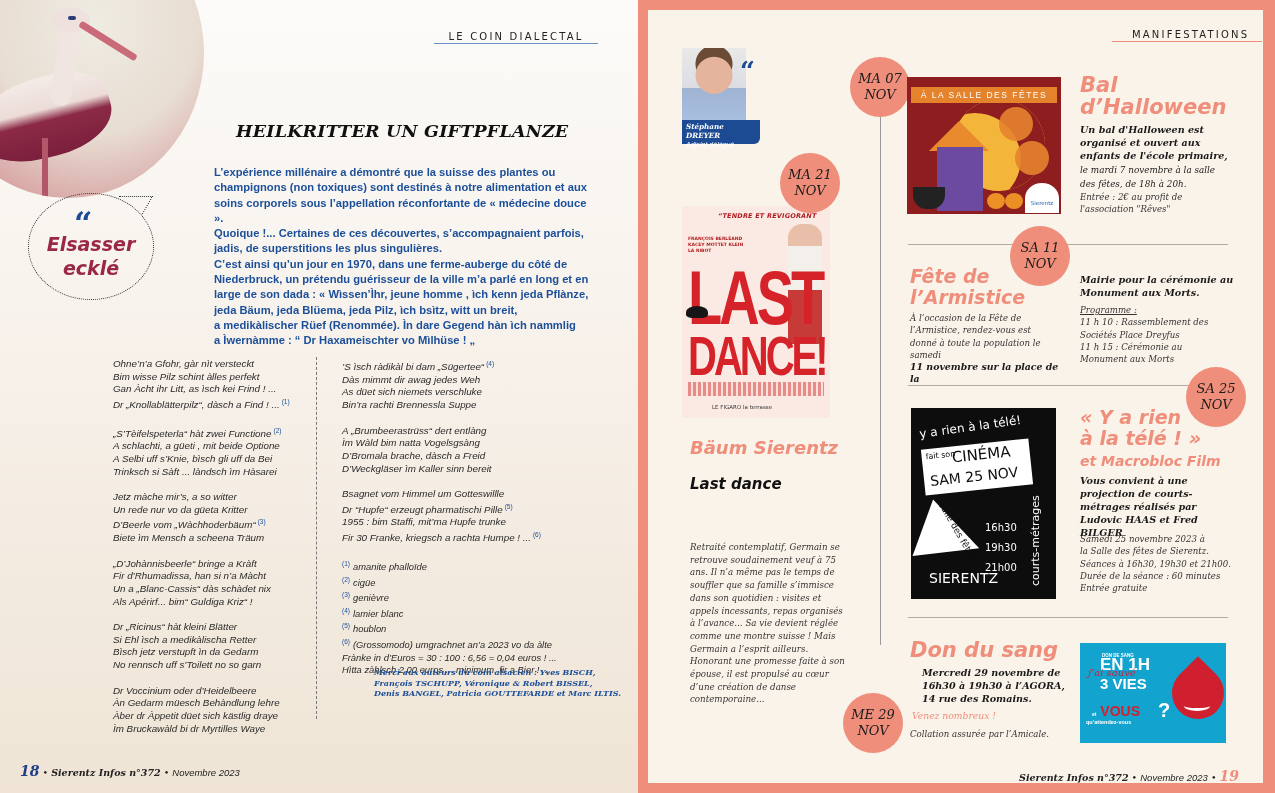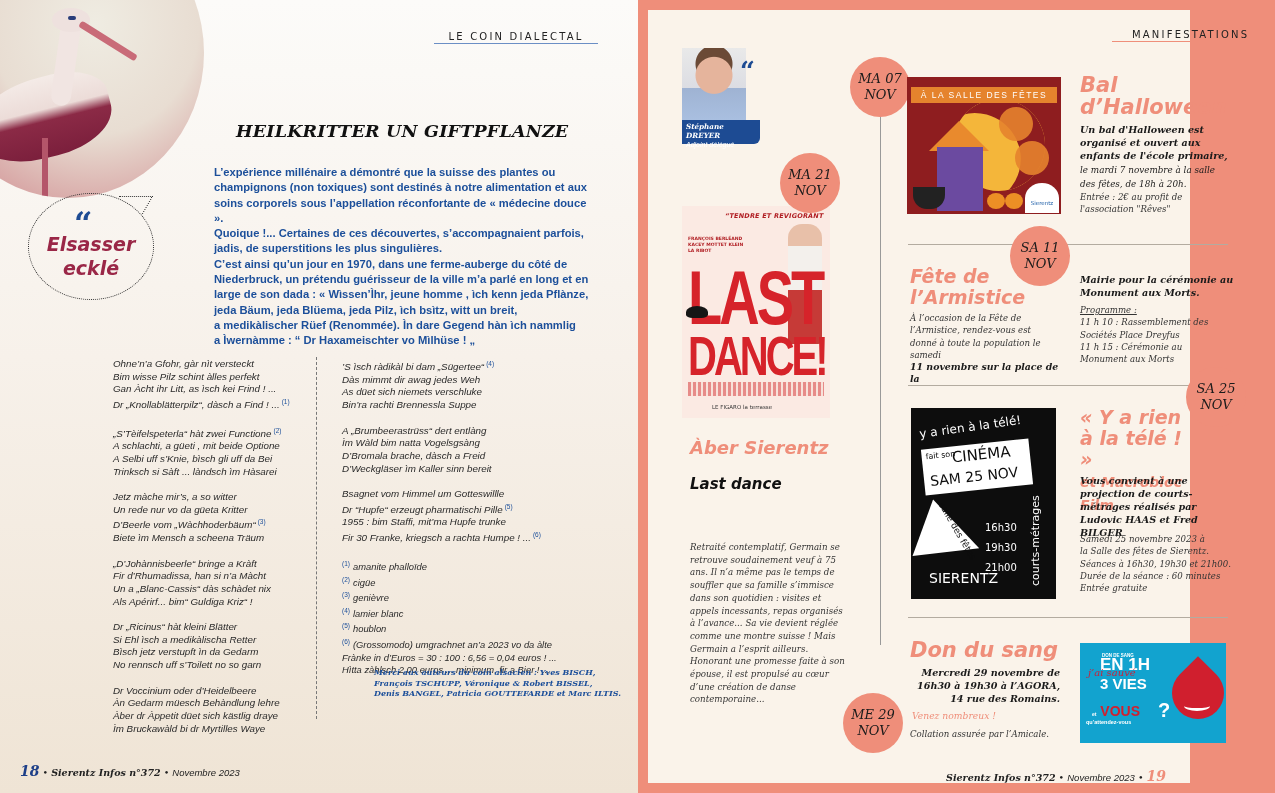--- a/index.html
+++ b/index.html
@@ -97,21 +97,21 @@
   .folio-left .num { font-weight: bold; font-style: italic; color: #1d3f88; font-size: 14px; }
   .folio-left .mag { font-weight: bold; font-style: italic; }
   .folio-left .date { font-style: italic; font-family: "Liberation Sans", sans-serif; }
 
   
   .right-frame {
     position: absolute; left: 638px; top: 0; width: 637px; height: 793px;
     background: #ef8e7a;
   }
   .right-inner {
-    position: absolute; left: 10px; top: 10px; width: 542px; height: 773px;
+    position: absolute; left: 10px; top: 10px; width: 615px; height: 773px;
     background: #faf3ea;
   }
   .section-label-right {
     position: absolute; left: 464px; top: 19px; width: 150px;
     font-size: 10px; letter-spacing: 2.2px; color: #222;
     border-bottom: 1px solid #ef8e7a; padding-bottom: 1px; padding-left: 20px;
   }
   .date-circle {
     position: absolute; width: 60px; height: 60px; border-radius: 50%;
     background: #ef8e7a; color: #1b1b1b; text-align: center;
@@ -133,21 +133,21 @@
     position: absolute; left: 34px; top: 110px; width: 78px; height: 24px;
     background: #1d4b93; color: #fff; padding: 2px 4px; border-radius: 0 0 6px 0;
   }
   .person-caption .name { font-family: "DejaVu Serif", serif; font-weight: bold; font-style: italic; font-size: 7.2px; line-height: 9px; display: block; }
   .person-caption .role { font-family: "Liberation Sans", sans-serif; font-style: italic; font-size: 7px; line-height: 9px; display: block; }
 
   .poster-lastdance {
     position: absolute; left: 34px; top: 196px; width: 148px; height: 212px;
     background: #fbeae3; overflow: hidden;
   }
-  .poster-lastdance .tagline { position: absolute; left: 36px; top: 6px; font-size: 6.5px; font-weight: bold; color: #b11f24; font-style: italic; letter-spacing: 0.2px; margin-left: 7px; }
+  .poster-lastdance .tagline { position: absolute; left: 36px; top: 6px; font-size: 6.5px; font-weight: bold; color: #b11f24; font-style: italic; letter-spacing: 0.2px; }
   .poster-lastdance .cast { position: absolute; left: 6px; top: 30px; font-size: 4.5px; font-weight: bold; color: #b11f24; line-height: 6px; }
   .poster-lastdance .big1 { position: absolute; left: 6px; top: 60px; font-family: "Liberation Sans", sans-serif; font-weight: bold; font-size: 56px; color: #d6232a; letter-spacing: -3px; transform: scaleY(1.35); transform-origin: top left; line-height: 48px; }
   .poster-lastdance .big2 { position: absolute; left: 6px; top: 126px; font-family: "Liberation Sans", sans-serif; font-weight: bold; font-size: 40px; color: #d6232a; letter-spacing: -3px; transform: scaleY(1.4); transform-origin: top left; line-height: 34px; }
   .poster-lastdance .man { position: absolute; left: 106px; top: 18px; width: 34px; height: 120px; background: linear-gradient(180deg, #e8c0a9 0 18%, #f3f0ec 18% 55%, #c63a37 55% 100%); border-radius: 14px 14px 4px 4px; }
   .poster-lastdance .cat { position: absolute; left: 4px; top: 100px; width: 22px; height: 12px; background: #161616; border-radius: 50% 50% 30% 30%; }
   .poster-lastdance .credits { position: absolute; left: 6px; top: 176px; width: 136px; height: 14px; background: repeating-linear-gradient(90deg, #d94c4c 0 3px, #f6dcd4 3px 5px); opacity: 0.6; }
   .poster-lastdance .logos { position: absolute; left: 30px; top: 198px; font-size: 5.5px; color: #333; }
 
   .cine-title { position: absolute; left: 42px; top: 427px; font-family: "DejaVu Sans", sans-serif; font-weight: bold; font-style: italic; font-size: 18px; color: #ef8e7a; }
   .cine-subtitle { position: absolute; left: 42px; top: 465px; font-family: "DejaVu Sans", sans-serif; font-weight: bold; font-style: italic; font-size: 15px; color: #111; }
@@ -349,21 +349,21 @@
       <span class="big1">LAST</span>
       <span class="big2">DANCE!</span>
       <div class="cat"></div>
       <div class="credits"></div>
       <span class="logos">LE FIGARO    la terrasse</span>
     </div>
     <div class="date-circle" style="left:132px; top:143px;">
       <span>MA 21</span>
       <span>NOV</span>
     </div>
-    <div class="cine-title">Àber Sierentz</div>
+    <div class="cine-title">Bäum Sierentz</div>
     <div class="cine-subtitle">Last dance</div>
     <div class="cine-desc">Retraité contemplatif, Germain se retrouve soudainement veuf à 75 ans. Il n’a même pas le temps de souffler que sa famille s’immisce dans son quotidien : visites et appels incessants, repas organisés à l’avance... Sa vie devient réglée comme une montre suisse ! Mais Germain a l’esprit ailleurs. Honorant une promesse faite à son épouse, il est propulsé au cœur d’une création de danse contemporaine...</div>
 
     <div class="date-circle" style="left:202px; top:47px;">
       <span>MA 07</span>
       <span>NOV</span>
     </div>
     <div class="poster-halloween">
       <div class="moon"></div>
       <div class="banner">À LA SALLE DES FÊTES</div>
@@ -443,21 +443,21 @@
       <span style="display:block">Entrée gratuite</span>
     </div>
 
     <div class="hr" style="left:260px; top:607px; width:320px;"></div>
 
     <div class="date-circle" style="left:195px; top:683px;">
       <span>ME 29</span>
       <span>NOV</span>
     </div>
     <div class="event-title" style="left:262px; top:628px; font-size:21px; line-height:24px;">Don du sang</div>
-    <div class="event-lead" style="left:262px; top:656px; width:150px;text-align:right;">Mercredi 29 novembre de 16h30 à 19h30 à l’AGORA, 14 rue des Romains.</div>
+    <div class="event-lead" style="left:274px; top:656px; width:150px;">Mercredi 29 novembre de 16h30 à 19h30 à l’AGORA, 14 rue des Romains.</div>
     <div class="event-text" style="left:264px; top:700px; color:#ef8e7a; font-size:9.2px;">Venez nombreux !</div>
     <div class="event-text" style="left:262px; top:718px;">Collation assurée par l’Amicale.</div>
     <div class="blood-card">
       <span class="small">DON DE SANG</span>
       <span class="en1h">EN 1H</span>
       <span class="vies">3 VIES</span>
       <span class="jai">j’ai sauvé</span>
       <span class="vous"><span class="et">et</span> <span>VOUS</span></span>
       <span class="qmark">?</span>
       <span class="q">qu’attendez-vous</span>

